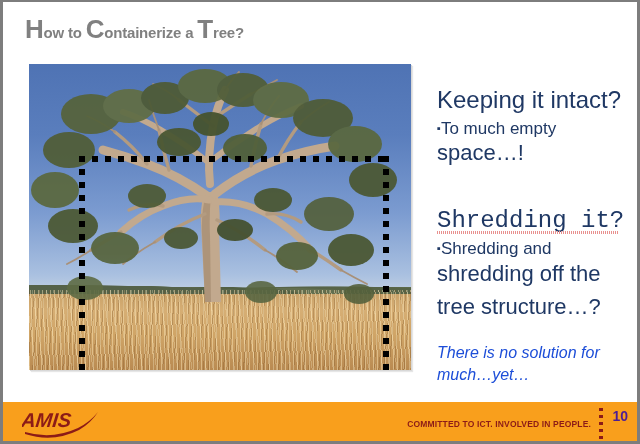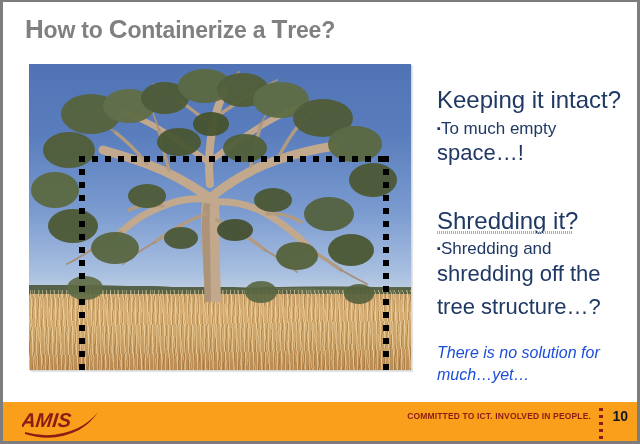--- a/index.html
+++ b/index.html
@@ -28,21 +28,21 @@
     left: 22px;
     top: 12px;
     font-size: 26px;
     font-weight: bold;
     color: #808080;
     letter-spacing: -0.2px;
     white-space: nowrap;
     font-family: "Liberation Sans", sans-serif;
   }
   #title .cap { font-size: 26px; }
-  #title .low { font-size: 23px; }
+  #title .low { font-size: 15px; }
 
   
   #photo-wrap {
     position: absolute;
     left: 26px;
     top: 62px;
     width: 382px;
     height: 306px;
     box-shadow: 1px 1px 0 #d8d8d8, 2px 2px 1px #e6e6e6;
     background: #7b95c5;
@@ -121,20 +121,21 @@
     font-size: 24px;
     color: #1f3864;
     line-height: 1.15;
     margin-bottom: 4px;
     white-space: nowrap;
     margin-top: 24px;
   }
   .sec-head.spell {
     position: relative;
     display: inline-block;
+    font-family: Liberation Mono, monospace;
   }
   .sec-head.spell .squiggle {
     position: absolute;
     left: 0;
     right: 6px;
     bottom: 0px;
     height: 3px;
     background-image: repeating-linear-gradient(90deg,
        #e8918f 0 1px, rgba(0,0,0,0) 1px 2px);
     background-size: 2px 3px;
@@ -177,21 +178,21 @@
   #logo {
     position: absolute;
     left: 19px;
     top: 3px;
     width: 80px;
     height: 33px;
   }
   #tagline {
     position: absolute;
     right: 46px;
-    top: 9px;
+    top: 17px;
     font-size: 8.5px;
     font-weight: bold;
     color: #8c1b17;
     letter-spacing: .15px;
     white-space: nowrap;
   }
   #dotcol {
     position: absolute;
     right: 34px;
     top: 6px;
@@ -200,21 +201,21 @@
     background-image: linear-gradient(180deg, #8c1b17 0 3px, rgba(0,0,0,0) 3px 7px);
     background-size: 4px 7px;
     background-repeat: repeat-y;
   }
   #pagenum {
     position: absolute;
     right: 9px;
     top: 6px;
     font-size: 14px;
     font-weight: bold;
-    color: #0f172a;
+    color: #4c1d95;
   }
 </style>
 </head>
 <body>
 
 <div id="slide">
 
   <div id="title">
     <span class="cap">H</span><span class="low">ow to </span><span class="cap">C</span><span class="low">ontainerize a </span><span class="cap">T</span><span class="low">ree?</span>
   </div>

